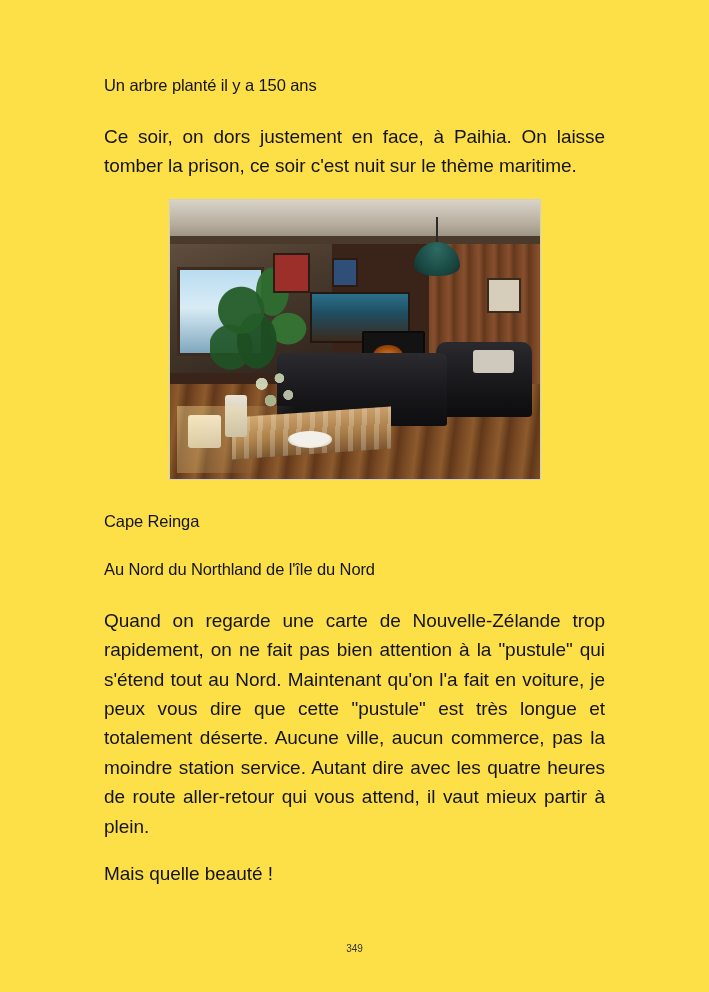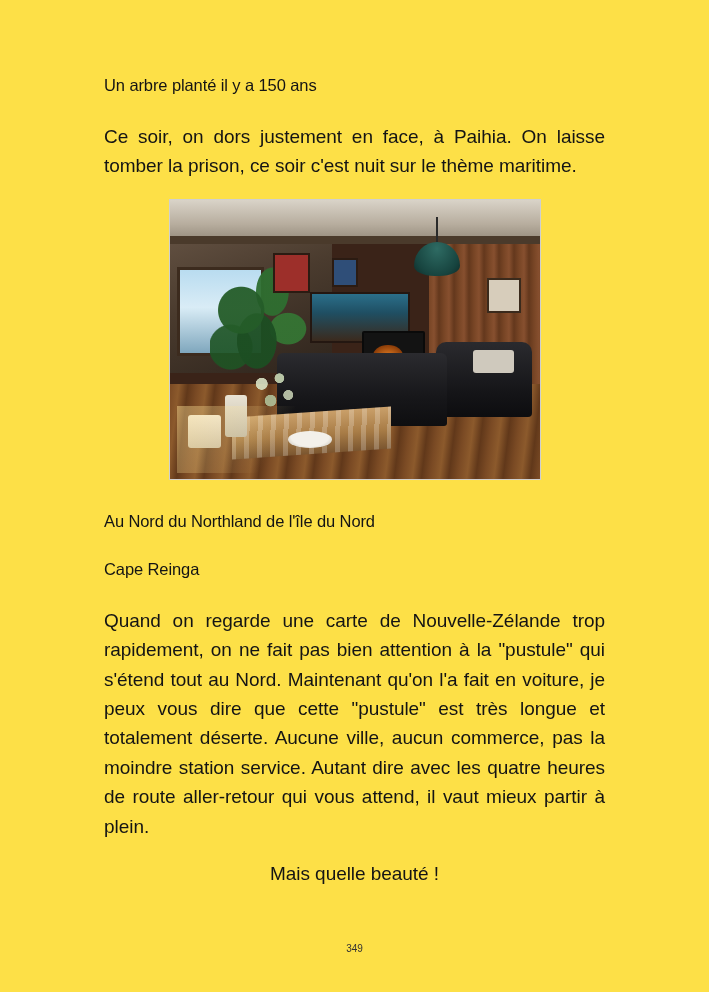--- a/index.html
+++ b/index.html
@@ -37,21 +37,21 @@
   }
   .para {
     font-size: 19px;
     line-height: 1.55;
     color: #141414;
     margin: 0 0 18px 0;
     text-align: justify;
     letter-spacing: -0.05px;
   }
   .para.noalign {
-    text-align: center;
+    text-align: left;
   }
   .figure {
     margin: 14px 0 30px 0;
     display: flex;
     justify-content: center;
   }
   .photo {
     width: 370px;
     height: 279px;
     border: 1px solid #cfcfcf;
@@ -229,23 +229,23 @@
         <div class="ph-table"></div>
         <div class="ph-table-stripes"></div>
         <div class="ph-flowers"></div>
         <div class="ph-bowl"></div>
         <div class="ph-bottle"></div>
         <div class="ph-jar"></div>
         <div class="ph-sun"></div>
       </div>
     </div>
 
+    <p class="heading">Cape Reinga</p>
+
     <p class="heading">Au Nord du Northland de l'île du Nord</p>
-
-    <p class="heading">Cape Reinga</p>
 
     <p class="para">Quand on regarde une carte de Nouvelle-Zélande trop rapidement, on ne fait pas bien attention à la "pustule" qui s'étend tout au Nord. Maintenant qu'on l'a fait en voiture, je peux vous dire que cette "pustule" est très longue et totalement déserte. Aucune ville, aucun commerce, pas la moindre station service. Autant dire avec les quatre heures de route aller-retour qui vous attend, il vaut mieux partir à plein.</p>
 
     <p class="para noalign">Mais quelle beauté !</p>
 
   </div>
 
   <div class="page-number">349</div>
 </div>
 

